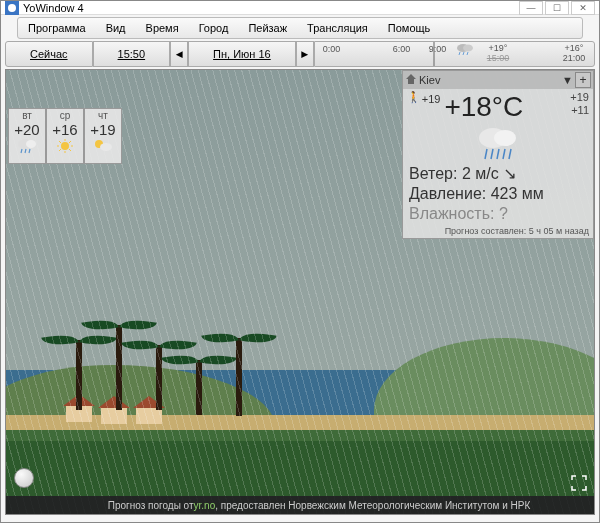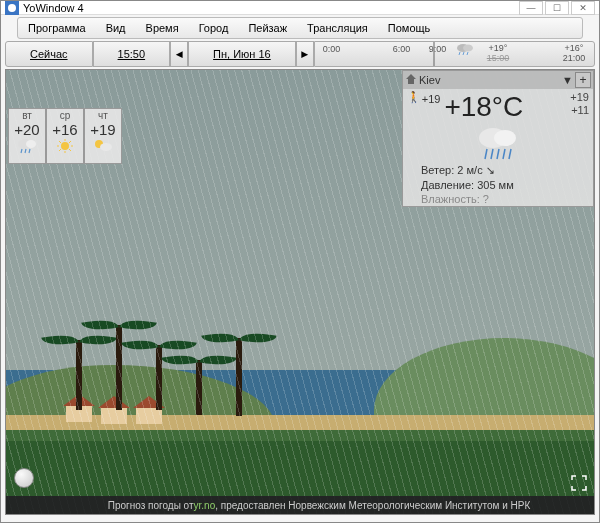--- a/index.html
+++ b/index.html
@@ -39,21 +39,21 @@
 .day-card .d { color: #555; }
 .day-card .t { font-size: 15px; }
 .weather-panel { position: absolute; top: 0; right: 0; width: 192px; background: rgba(225,225,225,0.88); border: 1px solid #999; font-size: 11px; color: #333; }
 .wp-head { display: flex; align-items: center; background: rgba(180,180,180,0.8); height: 18px; padding: 0 2px; font-size: 11px; }
 .wp-head .city { flex: 1; padding-left: 2px; }
 .wp-main { display: flex; align-items: flex-start; padding: 2px 4px; }
 .wp-temp { font-size: 28px; color: #222; }
 .wp-side { margin-left: auto; text-align: right; font-size: 11px; color: #444; line-height: 13px; }
 .wp-icon { text-align: center; }
 .wp-cond { text-align: center; font-size: 13px; margin: 1px 0 3px; }
-.wp-row { padding: 1px 18px; font-size: 11px; }
+.wp-row { padding: 1px 6px; font-size: 16px; }
 .wp-row.g { color: #888; }
 .wp-foot { font-size: 9px; color: #555; text-align: right; padding: 2px 4px; }
 .footer { position: absolute; left: 0; right: 0; bottom: 0; height: 18px; background: rgba(0,0,0,0.78); color: #ccc; font-size: 10px; display: flex; align-items: center; justify-content: center; padding-left: 38px; }
 .footer a { color: #8fcf6a; }
 .fs-icon { position: absolute; right: 6px; bottom: 22px; width: 18px; height: 18px; color: rgba(255,255,255,0.85); cursor: pointer; }
 .ball { position: absolute; left: 8px; bottom: 26px; width: 20px; height: 20px; background: radial-gradient(circle at 35% 30%, #fafafa, #c7c7c7); border-radius: 50%; border:1px solid #888; }
 .cloud-icon { display:inline-block; }
 .plus-btn { width: 16px; height: 16px; background: #c8c8c8; border:1px solid #888; display:flex; align-items:center; justify-content:center; font-size:12px; cursor:pointer; margin-left:2px; }
 .person { font-size: 11px; }
 </style>
@@ -208,22 +208,23 @@
             <g stroke="#4a86c6" stroke-width="1.5">
               <line x1="14" y1="24" x2="12" y2="34"></line>
               <line x1="20" y1="24" x2="18" y2="34"></line>
               <line x1="26" y1="24" x2="24" y2="34"></line>
               <line x1="32" y1="24" x2="30" y2="34"></line>
               <line x1="38" y1="24" x2="36" y2="34"></line>
             </g>
           </svg>
       </div>
       <div class="wp-row"><span>Ветер:</span>&nbsp;<span>2 м/с ↘</span></div>
-      <div class="wp-row"><span>Давление:</span>&nbsp;<span>305 мм</span></div>
+      <div class="wp-row"><span>Давление:</span>&nbsp;<span>423 мм</span></div>
       <div class="wp-row g"><span>Влажность:</span>&nbsp;<span>?</span></div>
+      <div class="wp-foot"><span>Прогноз составлен:</span>&nbsp;<span>5 ч 05 м назад</span></div>
     </div>
 
     <div class="ball"></div>
 
     <div class="fs-icon">
       <svg viewBox="0 0 18 18" stroke="#fff" stroke-width="1.5" fill="none">
           <path d="M2 6V2h4M12 2h4v4M16 12v4h-4M6 16H2v-4"></path>
         </svg>
     </div>
 

